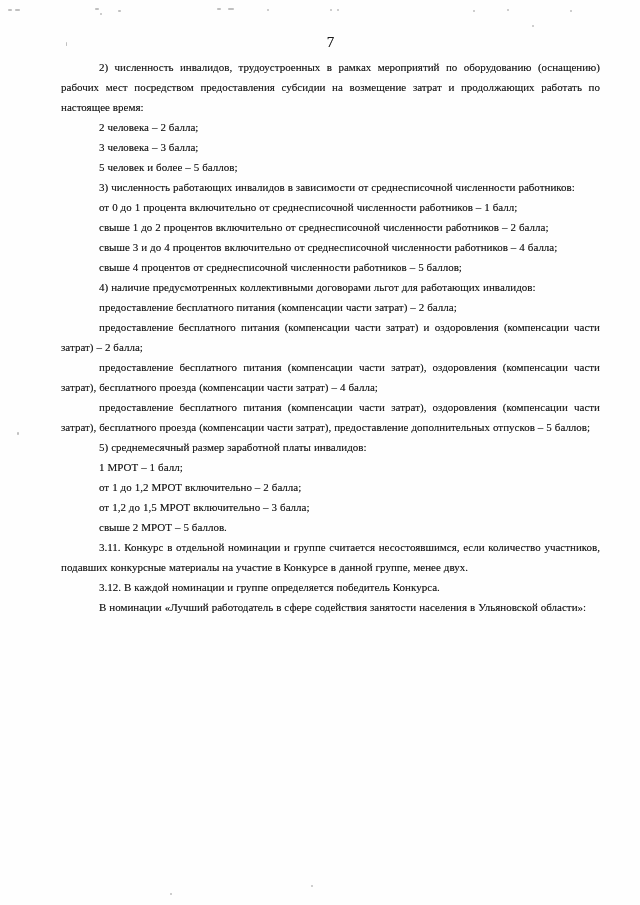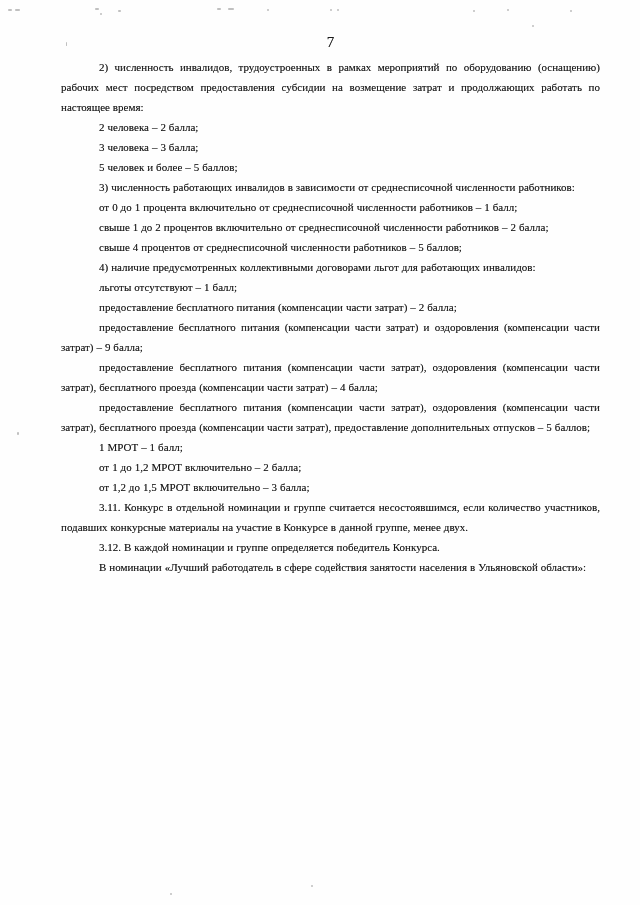--- a/index.html
+++ b/index.html
@@ -77,28 +77,30 @@
   <div class="page-number">7</div>
 
   <div class="body-text">
     <p>2) численность инвалидов, трудоустроенных в рамках мероприятий по оборудованию (оснащению) рабочих мест посредством предоставления субсидии на возмещение затрат и продолжающих работать по настоящее время:</p>
     <p>2 человека – 2 балла;</p>
     <p>3 человека – 3 балла;</p>
     <p>5 человек и более – 5 баллов;</p>
     <p>3) численность работающих инвалидов в зависимости от среднесписочной численности работников:</p>
     <p>от 0 до 1 процента включительно от среднесписочной численности работников – 1 балл;</p>
     <p>свыше 1 до 2 процентов включительно от среднесписочной численности работников – 2 балла;</p>
+    <p>свыше 3 и до 4 процентов включительно от среднесписочной численности работников – 4 балла;</p>
     <p>свыше 4 процентов от среднесписочной численности работников – 5 баллов;</p>
     <p>4) наличие предусмотренных коллективными договорами льгот для работающих инвалидов:</p>
-    <p>льготы отсутствуют – 1 балл;</p>
     <p>предоставление бесплатного питания (компенсации части затрат) – 2 балла;</p>
-    <p>предоставление бесплатного питания (компенсации части затрат) и оздоровления (компенсации части затрат) – 9 балла;</p>
+    <p>предоставление бесплатного питания (компенсации части затрат) и оздоровления (компенсации части затрат) – 2 балла;</p>
     <p>предоставление бесплатного питания (компенсации части затрат), оздоровления (компенсации части затрат), бесплатного проезда (компенсации части затрат) – 4 балла;</p>
     <p>предоставление бесплатного питания (компенсации части затрат), оздоровления (компенсации части затрат), бесплатного проезда (компенсации части затрат), предоставление дополнительных отпусков – 5 баллов;</p>
+    <p>5) среднемесячный размер заработной платы инвалидов:</p>
     <p>1 МРОТ – 1 балл;</p>
     <p>от 1 до 1,2 МРОТ включительно – 2 балла;</p>
     <p>от 1,2 до 1,5 МРОТ включительно – 3 балла;</p>
+    <p>свыше 2 МРОТ – 5 баллов.</p>
     <p>3.11. Конкурс в отдельной номинации и группе считается несостоявшимся, если количество участников, подавших конкурсные материалы на участие в Конкурсе в данной группе, менее двух.</p>
     <p>3.12. В каждой номинации и группе определяется победитель Конкурса.</p>
     <p>В номинации «Лучший работодатель в сфере содействия занятости населения в Ульяновской области»:</p>
   </div>
 
 </div>
 
 </body></html>

